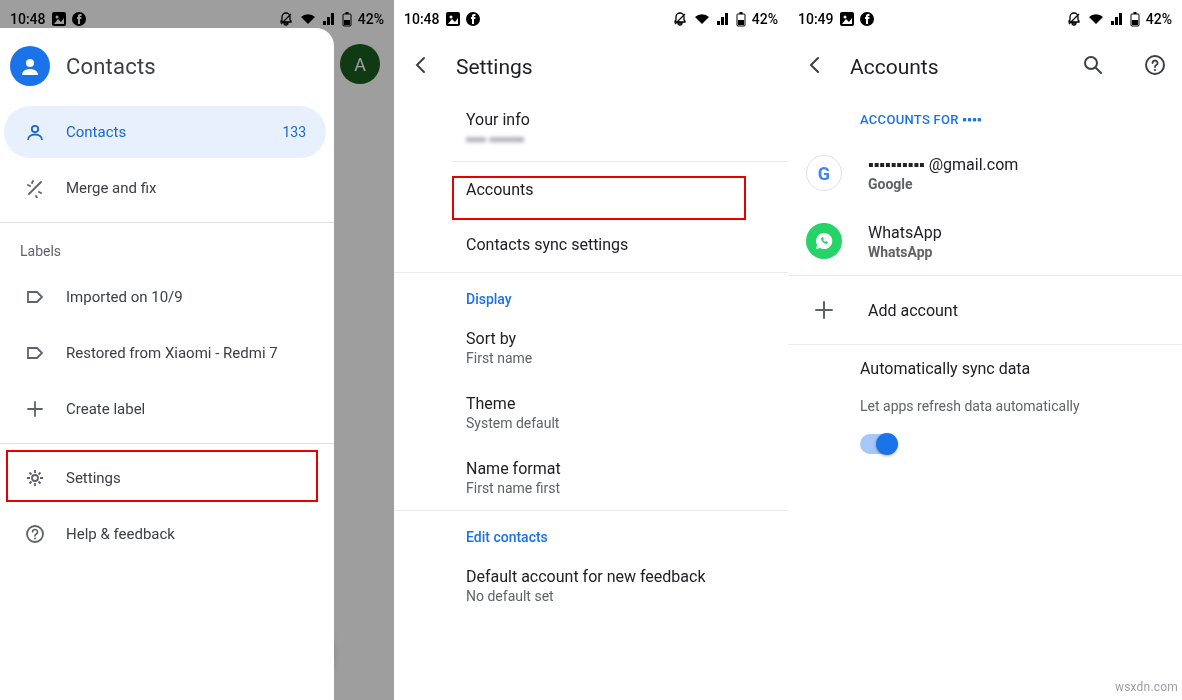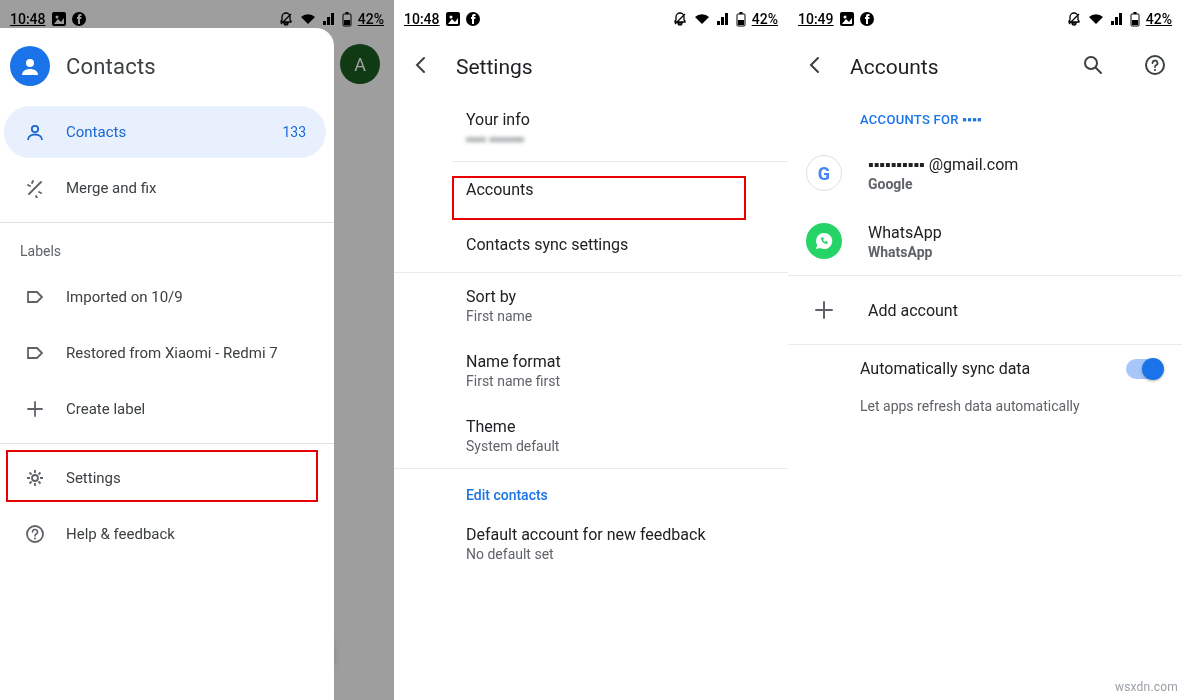--- a/index.html
+++ b/index.html
@@ -21,21 +21,20 @@
   }
   .statusbar {
     height: 38px;
     display: flex;
     justify-content: space-between;
     align-items: center;
     font-size: 14px;
     padding: 0 10px;
     font-weight: 500;
     color: #000;
-    text-decoration: underline;
   }
   .statusbar .left, .statusbar .right { display: flex; align-items: center; gap: 6px; }
   .statusbar svg { display: block; }
   .overlay-dim {
     position: absolute;
     inset: 0;
     background: rgba(0,0,0,.38);
     pointer-events: none;
   }
   .drawer {
@@ -177,20 +176,21 @@
   }
   .toggle::after {
     content:""; position:absolute; right:-2px; top:-1px;
     width:22px;height:22px;border-radius:50%;
     background:#1a73e8;
     box-shadow:0 1px 3px rgba(0,0,0,.3);
   }
   .sync-row {
     display:flex; align-items:flex-start; gap:20px;
     padding:14px 20px 14px 72px;
+    flex-direction:column;
   }
   .sync-row .text { flex:1; }
   .watermark {
     position:absolute; bottom:6px; right:4px;
     font-size:12px; color:#9aa0a6; letter-spacing:.2px;
     z-index:5;
   }
 </style>
 </head>
 <body>
@@ -396,31 +396,32 @@
   <div class="thin-divider" style="margin-left:58px;"></div>
 
   <div class="single-line">
     <span>Accounts</span>
   </div>
   <div class="single-line">
     <span>Contacts sync settings</span>
   </div>
   <div class="thin-divider"></div>
 
+  <div class="section-header">Display</div>
   <div class="two-line">
     <div class="primary">Sort by</div>
     <div class="secondary">First name</div>
   </div>
   <div class="two-line">
+    <div class="primary">Theme</div>
+    <div class="secondary">System default</div>
+  </div>
+  <div class="two-line">
     <div class="primary">Name format</div>
     <div class="secondary">First name first</div>
-  </div>
-  <div class="two-line">
-    <div class="primary">Theme</div>
-    <div class="secondary">System default</div>
   </div>
   <div class="thin-divider"></div>
 
   <div class="section-header">Edit contacts</div>
   <div class="two-line">
     <div class="primary">Default account for new feedback</div>
     <div class="secondary">No default set</div>
   </div>
 
   <div class="highlight-red" style="left:58px;top:176px;width:294px;height:44px;"></div>

